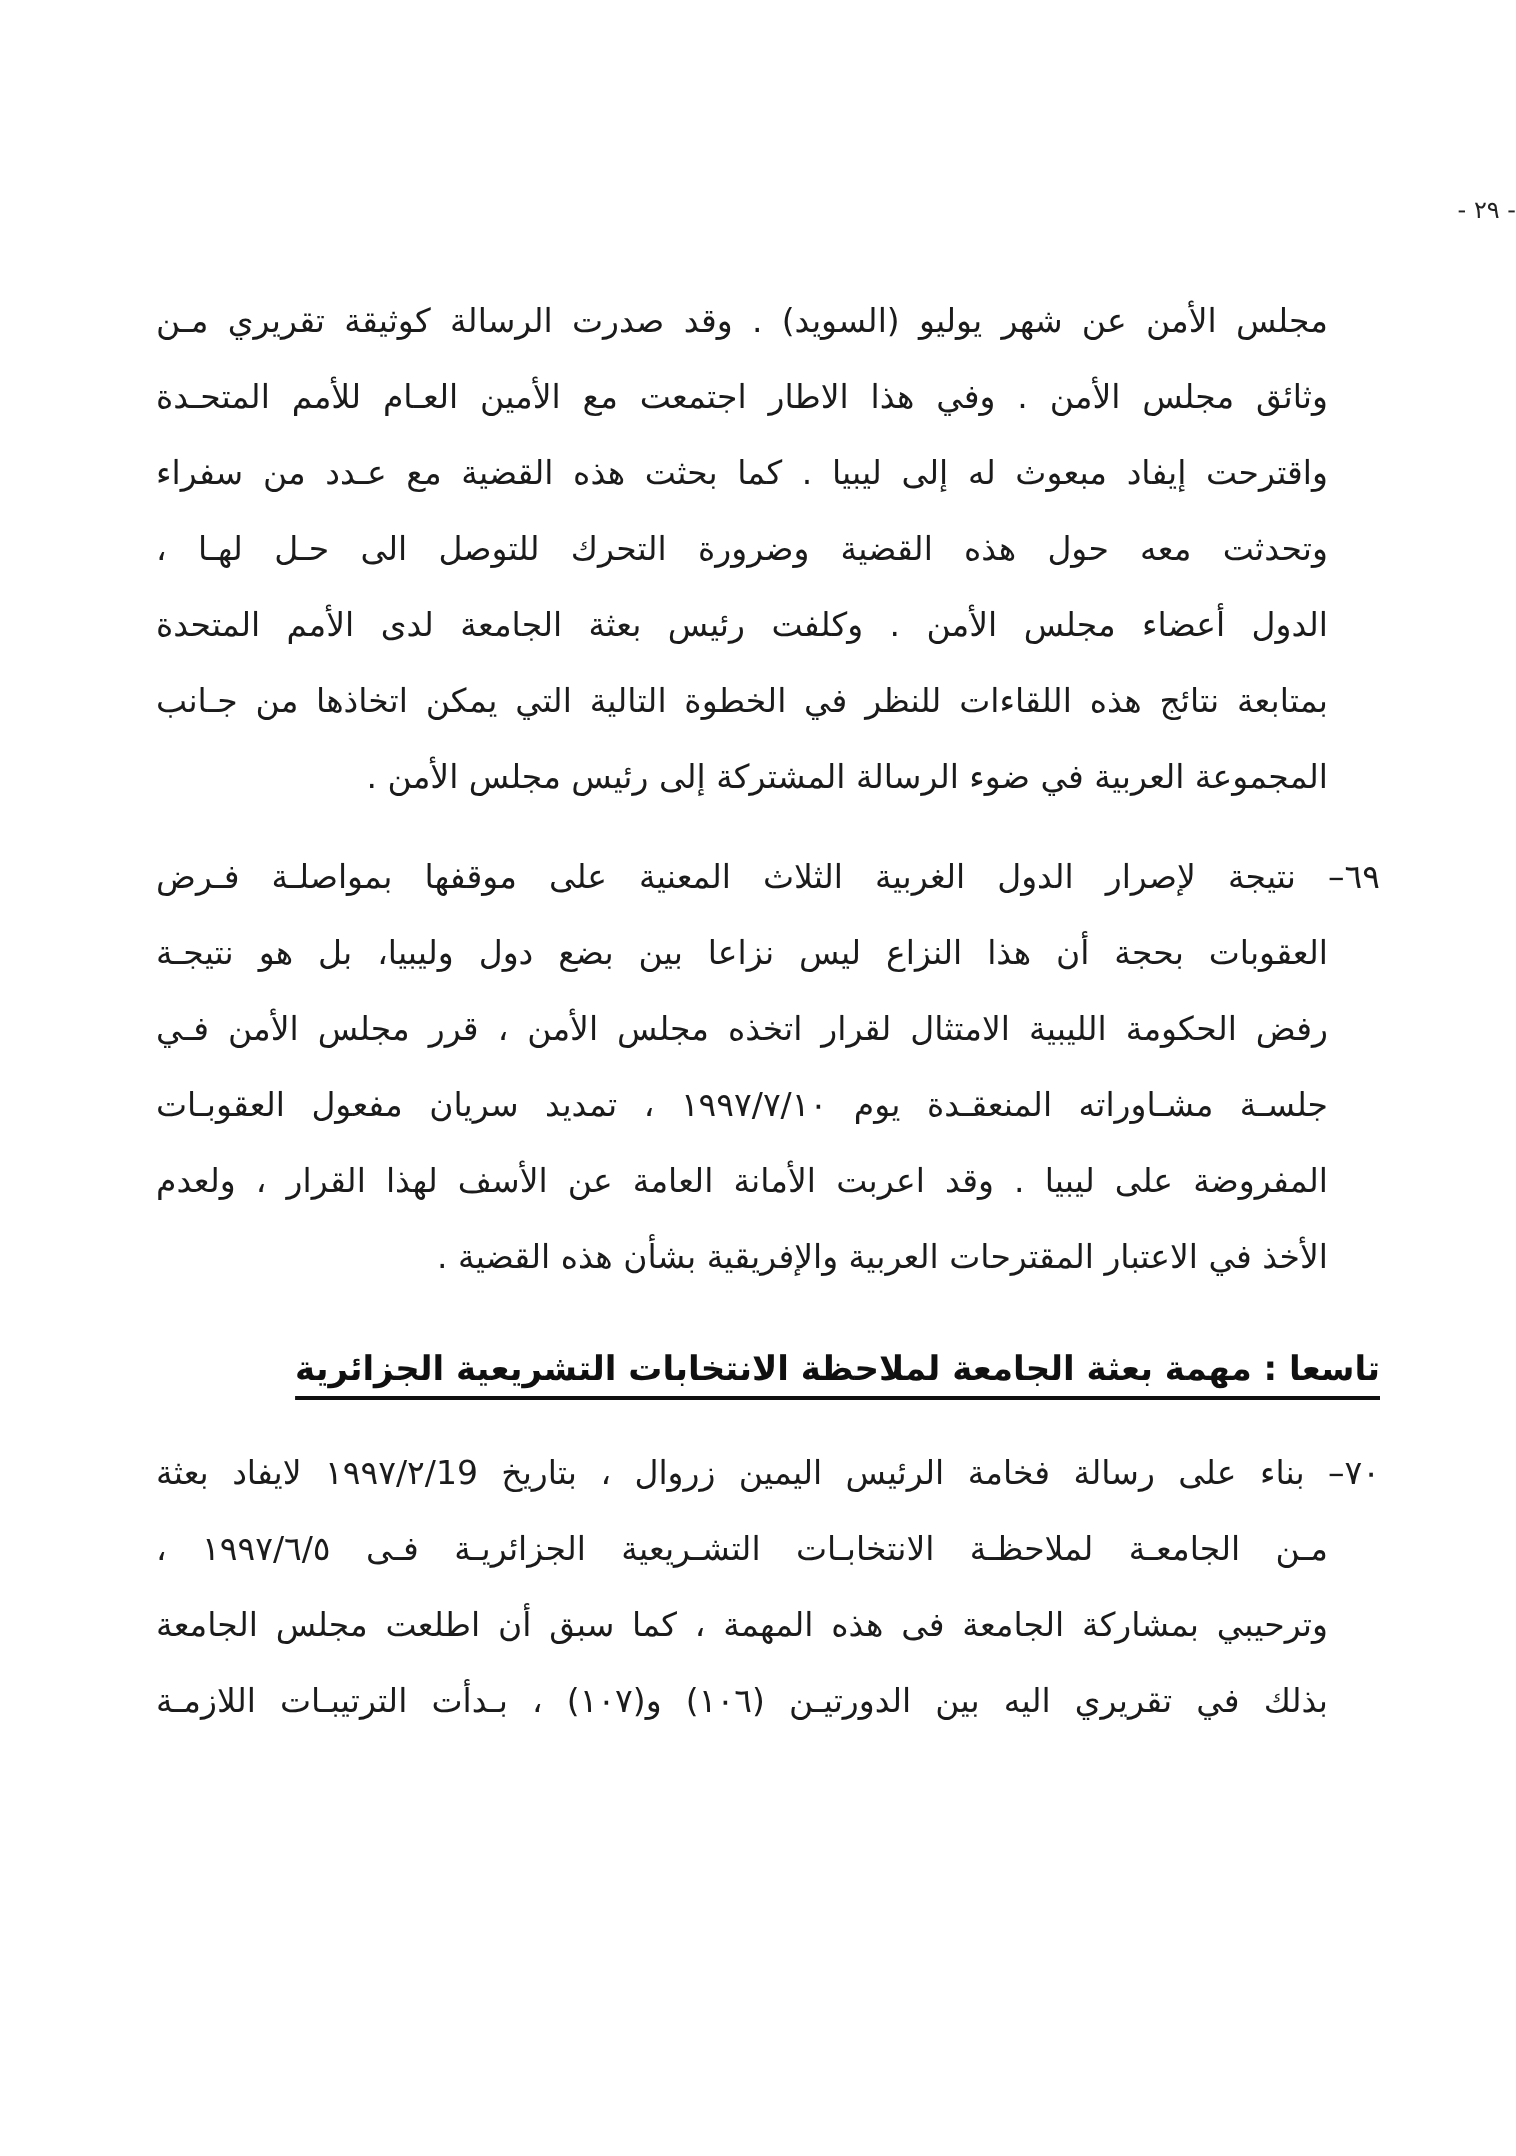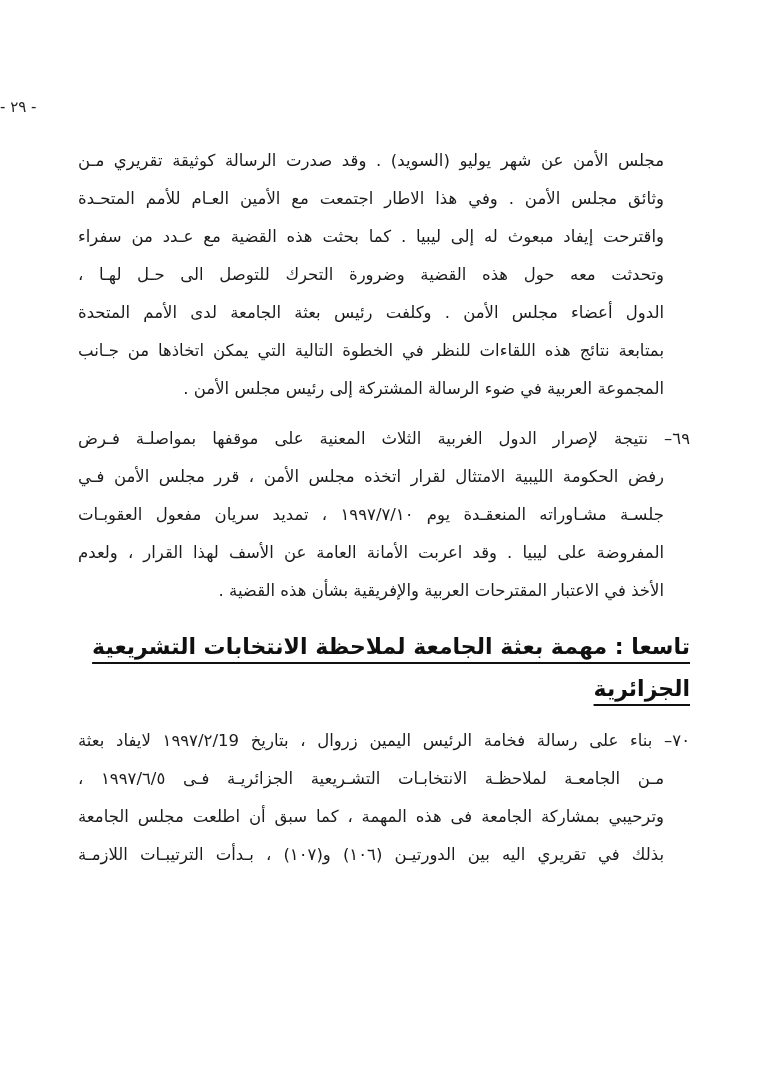--- a/index.html
+++ b/index.html
@@ -16,24 +16,25 @@
     overflow: hidden;
     direction: rtl;
     font-family: "DejaVu Sans", sans-serif;
     color: #1b1b1b;
   }
   .page-number {
     position: absolute;
     top: 98px;
     left: 0;
     right: 0;
-    text-align: left;
-    font-size: 15px;
+    text-align: right;
+    font-size: 12px;
     letter-spacing: 3px;
     color: #222;
+    padding-left: 32px;
   }
   .content {
     position: absolute;
     top: 142px;
     right: 68px;
     width: 612px;
     font-size: 16.5px;
     line-height: 38px;
   }
   .para {
@@ -50,21 +51,21 @@
   .ln-end {
     text-align-last: auto; 
   }
   .para-69, .para-70 {
     margin-top: 12px;
   }
   .heading {
     margin-top: 16px;
     margin-bottom: 6px;
     line-height: 42px;
-    font-size: 22px;
+    font-size: 17px;
     font-weight: bold;
     color: #101010;
   }
   .heading .heading-text {
     text-decoration: underline;
     text-underline-offset: 8px;
     text-decoration-thickness: 1.5px;
   }
 </style>
 </head>
@@ -81,20 +82,21 @@
       <div class="ln">وثائق مجلس الأمن . وفي هذا الاطار اجتمعت مع الأمين العـام للأمم المتحـدة</div>
       <div class="ln">واقترحت إيفاد مبعوث له إلى ليبيا . كما بحثت هذه القضية مع عـدد من سفراء</div>
       <div class="ln">وتحدثت معه حول هذه القضية وضرورة التحرك للتوصل الى حـل لهـا ،</div>
       <div class="ln">الدول أعضاء مجلس الأمن . وكلفت رئيس بعثة الجامعة لدى الأمم المتحدة</div>
       <div class="ln">بمتابعة نتائج هذه اللقاءات للنظر في الخطوة التالية التي يمكن اتخاذها من جـانب</div>
       <div class="ln ln-end">المجموعة العربية في ضوء الرسالة المشتركة إلى رئيس مجلس الأمن .</div>
     </div>
 
     <div class="para para-69">
       <div class="ln ln-first">٦٩– نتيجة لإصرار الدول الغربية الثلاث المعنية على موقفها بمواصلـة فـرض</div>
+      <div class="ln">العقوبات بحجة أن هذا النزاع ليس نزاعا بين بضع دول وليبيا، بل هو نتيجـة</div>
       <div class="ln">رفض الحكومة الليبية الامتثال لقرار اتخذه مجلس الأمن ، قرر مجلس الأمن فـي</div>
       <div class="ln">جلسـة مشـاوراته المنعقـدة يوم ١٩٩٧/٧/١٠ ، تمديد سريان مفعول العقوبـات</div>
       <div class="ln">المفروضة على ليبيا . وقد اعربت الأمانة العامة عن الأسف لهذا القرار ، ولعدم</div>
       <div class="ln ln-end">الأخذ في الاعتبار المقترحات العربية والإفريقية بشأن هذه القضية .</div>
     </div>
 
     <div class="heading">
       <span class="heading-text">تاسعا : مهمة بعثة الجامعة لملاحظة الانتخابات التشريعية الجزائرية</span>
     </div>
 

